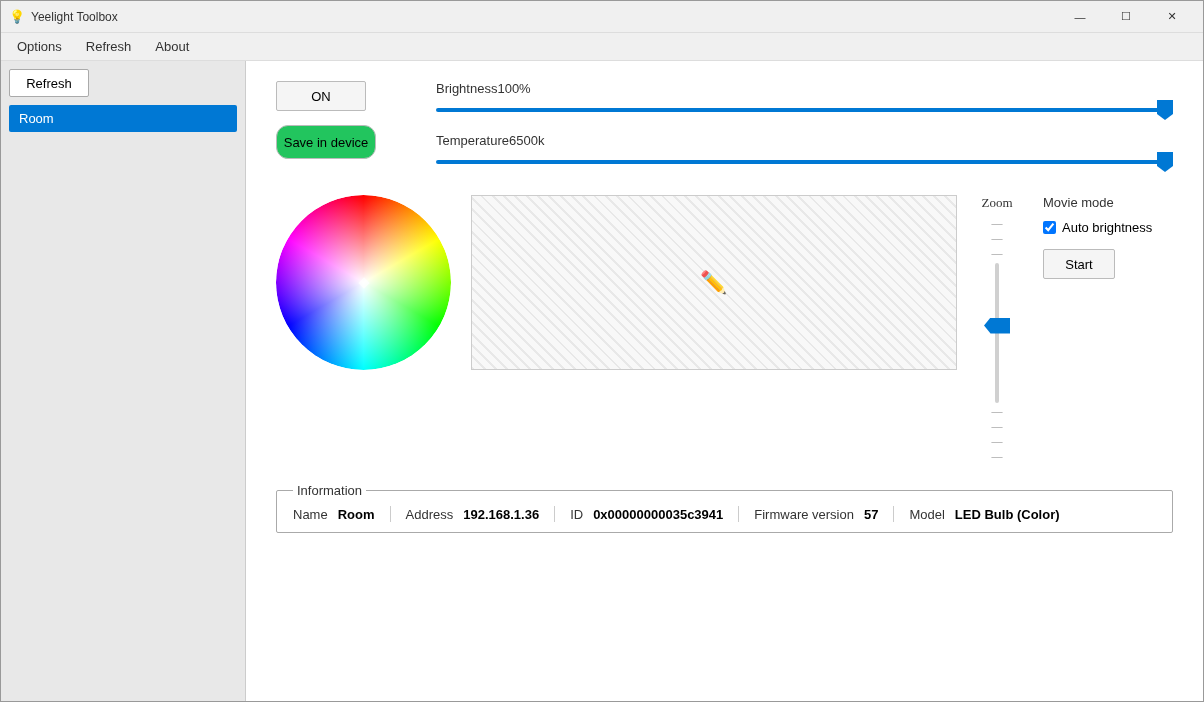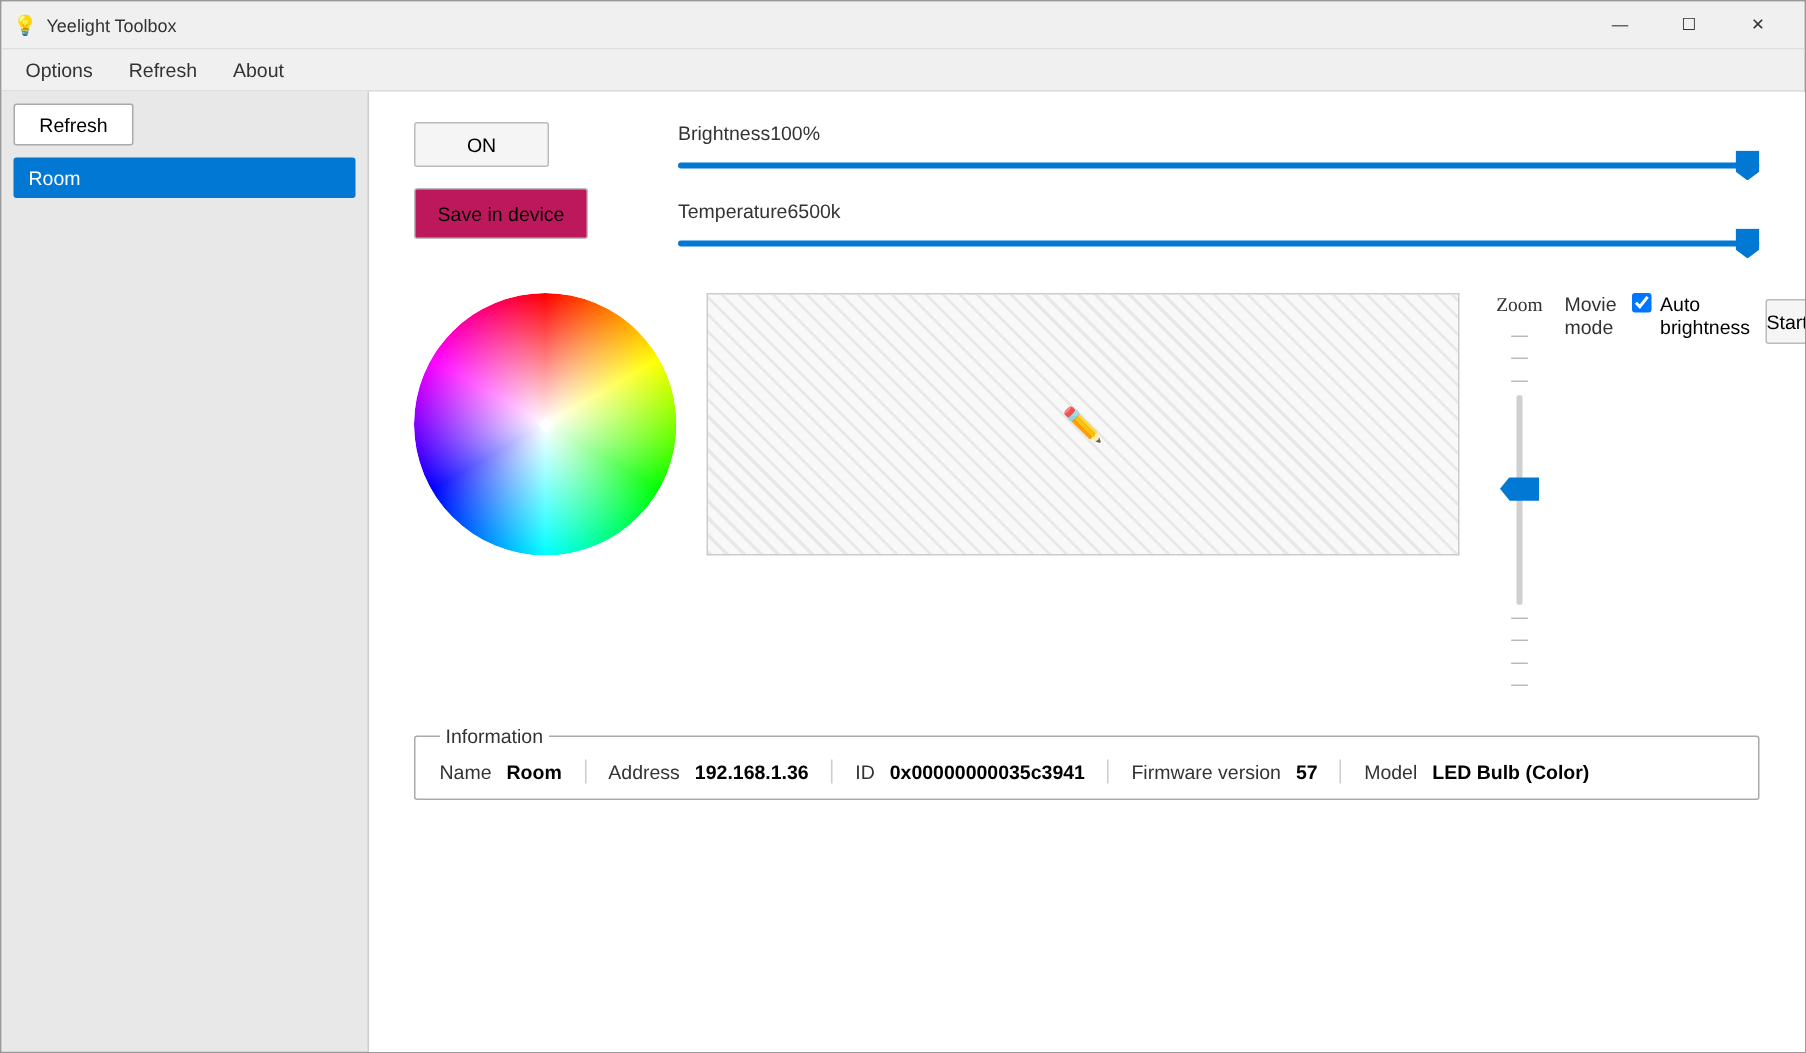--- a/index.html
+++ b/index.html
@@ -124,27 +124,27 @@
     .on-btn {
       width: 90px;
       height: 30px;
       background: #f5f5f5;
       border: 1px solid #bbb;
       cursor: pointer;
       font-size: 13px;
       border-radius: 2px;
     }
     .save-btn {
-      width: 116px;
+      width: 100px;
       height: 34px;
-      background: #be185d;
+      background: #22c55e;
       border: 1px solid #bbb;
       cursor: pointer;
       font-size: 13px;
-      border-radius: 2px;
+      border-radius: 12px;
     }
 
     
     .sliders-section {
       flex: 1;
     }
     .slider-row {
       margin-bottom: 18px;
     }
     .slider-header {
@@ -221,28 +221,29 @@
       flex-direction: column;
       align-items: center;
       width: 40px;
       font-family: Liberation Serif, serif;
     }
     .zoom-label { font-size: 13px; margin-bottom: 6px; color: #333; }
 
     
     .movie-mode-section {
       display: flex;
-      flex-direction: row;
+      flex-direction: column;
       gap: 10px;
       width: 130px;
+      margin-left: 16px;
     }
     .movie-mode-label { font-size: 13px; color: #333; }
     .checkbox-row {
       display: flex;
-      align-items: flex-start;
+      align-items: center;
       gap: 6px;
     }
     .checkbox-row input { cursor: pointer; }
     .checkbox-row label { font-size: 13px; cursor: pointer; }
     .start-btn {
       width: 72px;
       height: 30px;
       background: #f5f5f5;
       border: 1px solid #bbb;
       cursor: pointer;

